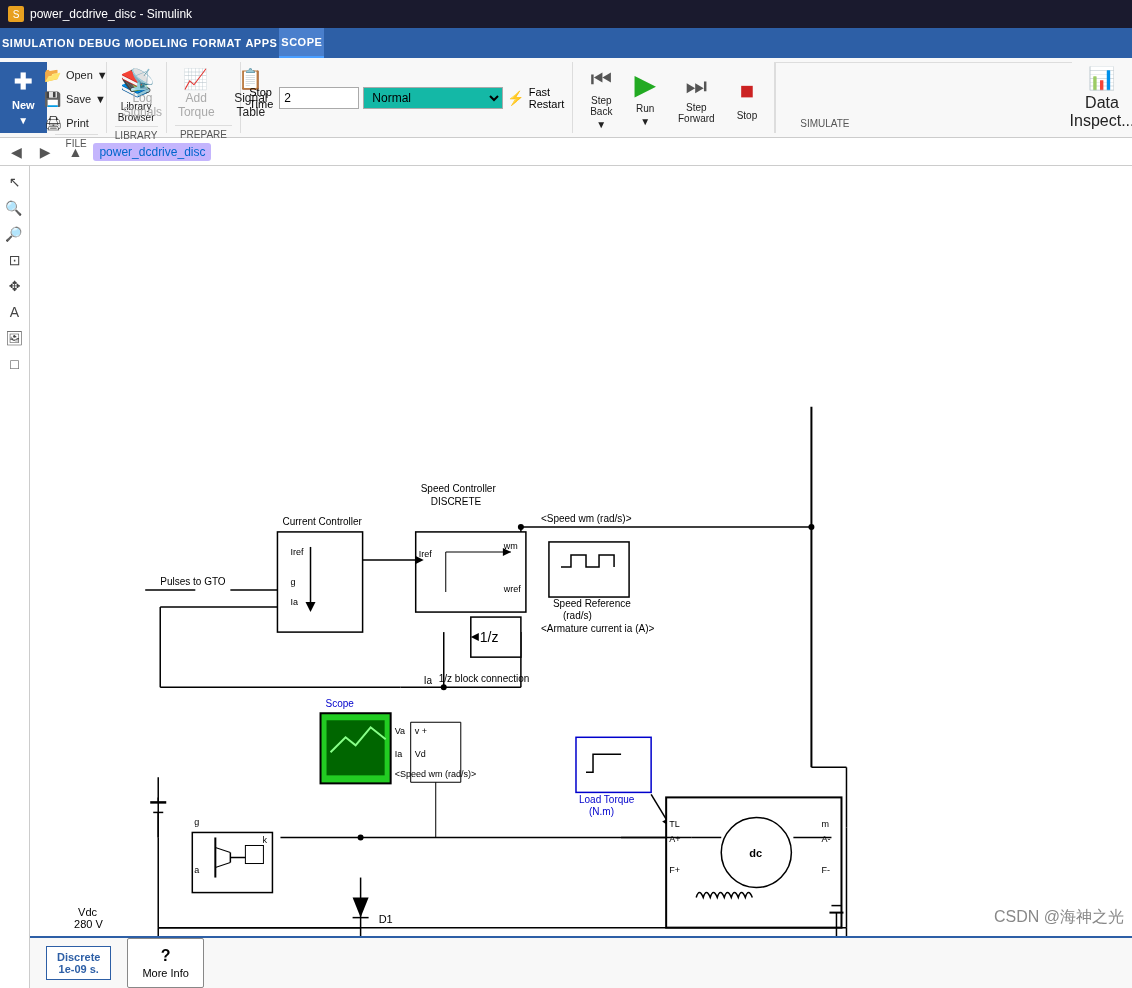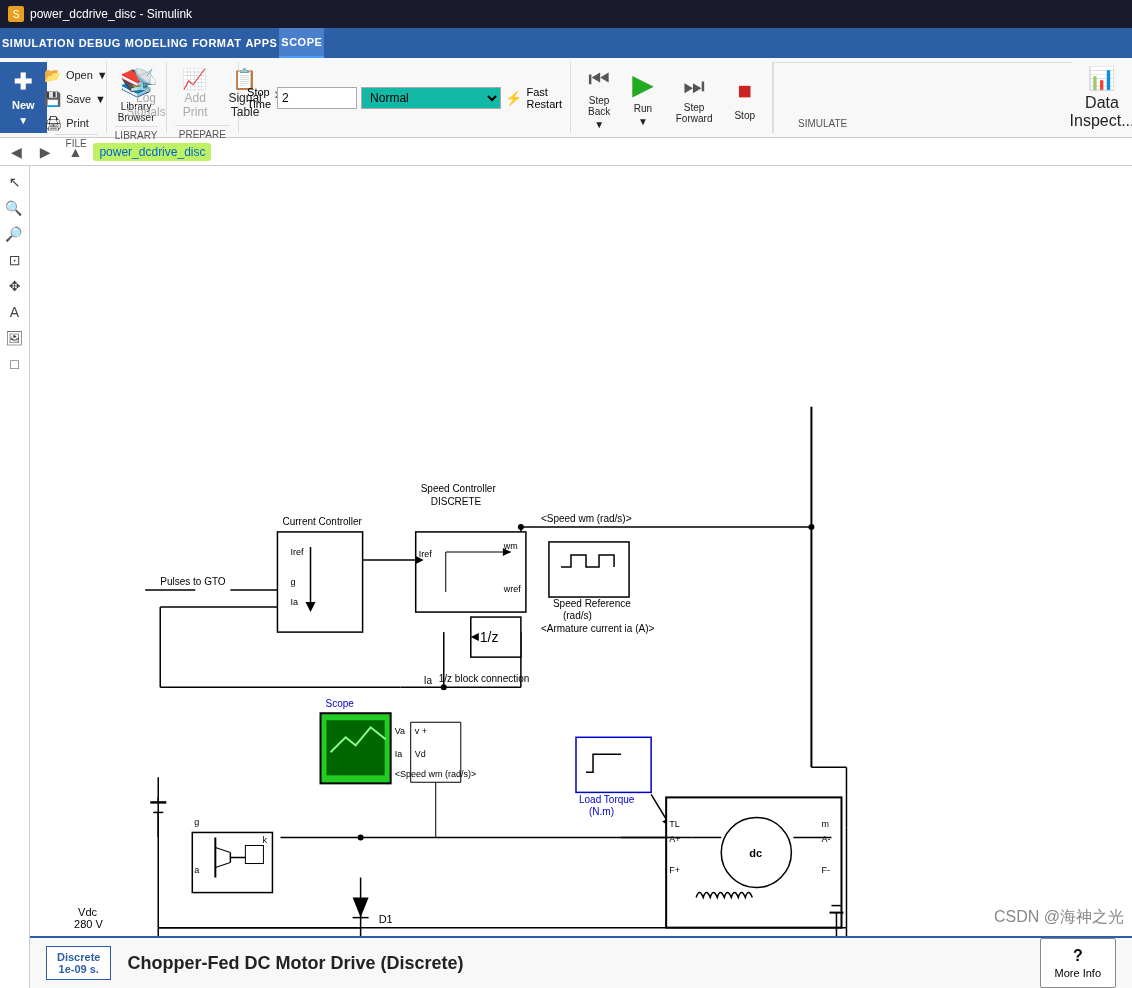--- a/index.html
+++ b/index.html
@@ -233,21 +233,21 @@
       cursor: pointer;
       padding: 2px 6px;
       border-radius: 3px;
       font-size: 14px;
       color: #555;
     }
     .nav-breadcrumb {
       font-size: 12px;
       color: #0066cc;
       padding: 2px 6px;
-      background: #bef264;
+      background: #c4b5fd;
       border-radius: 3px;
     }
 
     
     #main-area {
       display: flex;
       height: calc(988px - 28px - 30px - 80px - 28px);
     }
 
     
@@ -405,21 +405,21 @@
   <div class="ribbon-group">
     <div class="ribbon-group-content">
       <button class="ribbon-btn" style="color:#aaa;">
         <span class="icon">📡</span>
         <span class="label">Log
 Signals</span>
       </button>
       <button class="ribbon-btn" style="color:#aaa;">
         <span class="icon">📈</span>
         <span class="label">Add
-Print</span>
+Torque</span>
       </button>
       <button class="ribbon-btn">
         <span class="icon">📋</span>
         <span class="label">Signal
 Table</span>
       </button>
       <span style="font-size:16px;color:#555;cursor:pointer;">»</span>
     </div>
     <span class="ribbon-group-label">PREPARE</span>
   </div>
@@ -676,21 +676,20 @@
       <circle cx="490" cy="350" r="3" fill="black"></circle>
       <circle cx="413" cy="510" r="3" fill="black"></circle>
       <circle cx="330" cy="660" r="3" fill="black"></circle>
     </svg>
 
     <div id="bottom-bar">
       <div class="discrete-badge">
         <div>Discrete</div>
         <div>1e-09 s.</div>
       </div>
-      <div class="bottom-title">Chopper-Fed DC Motor Drive (Discrete)</div>
       <button class="more-info-btn">
         <span class="q-mark">?</span>
         <span>More Info</span>
       </button>
     </div>
 
     <div id="watermark">CSDN @海神之光</div>
   </div>
 </div>
 

